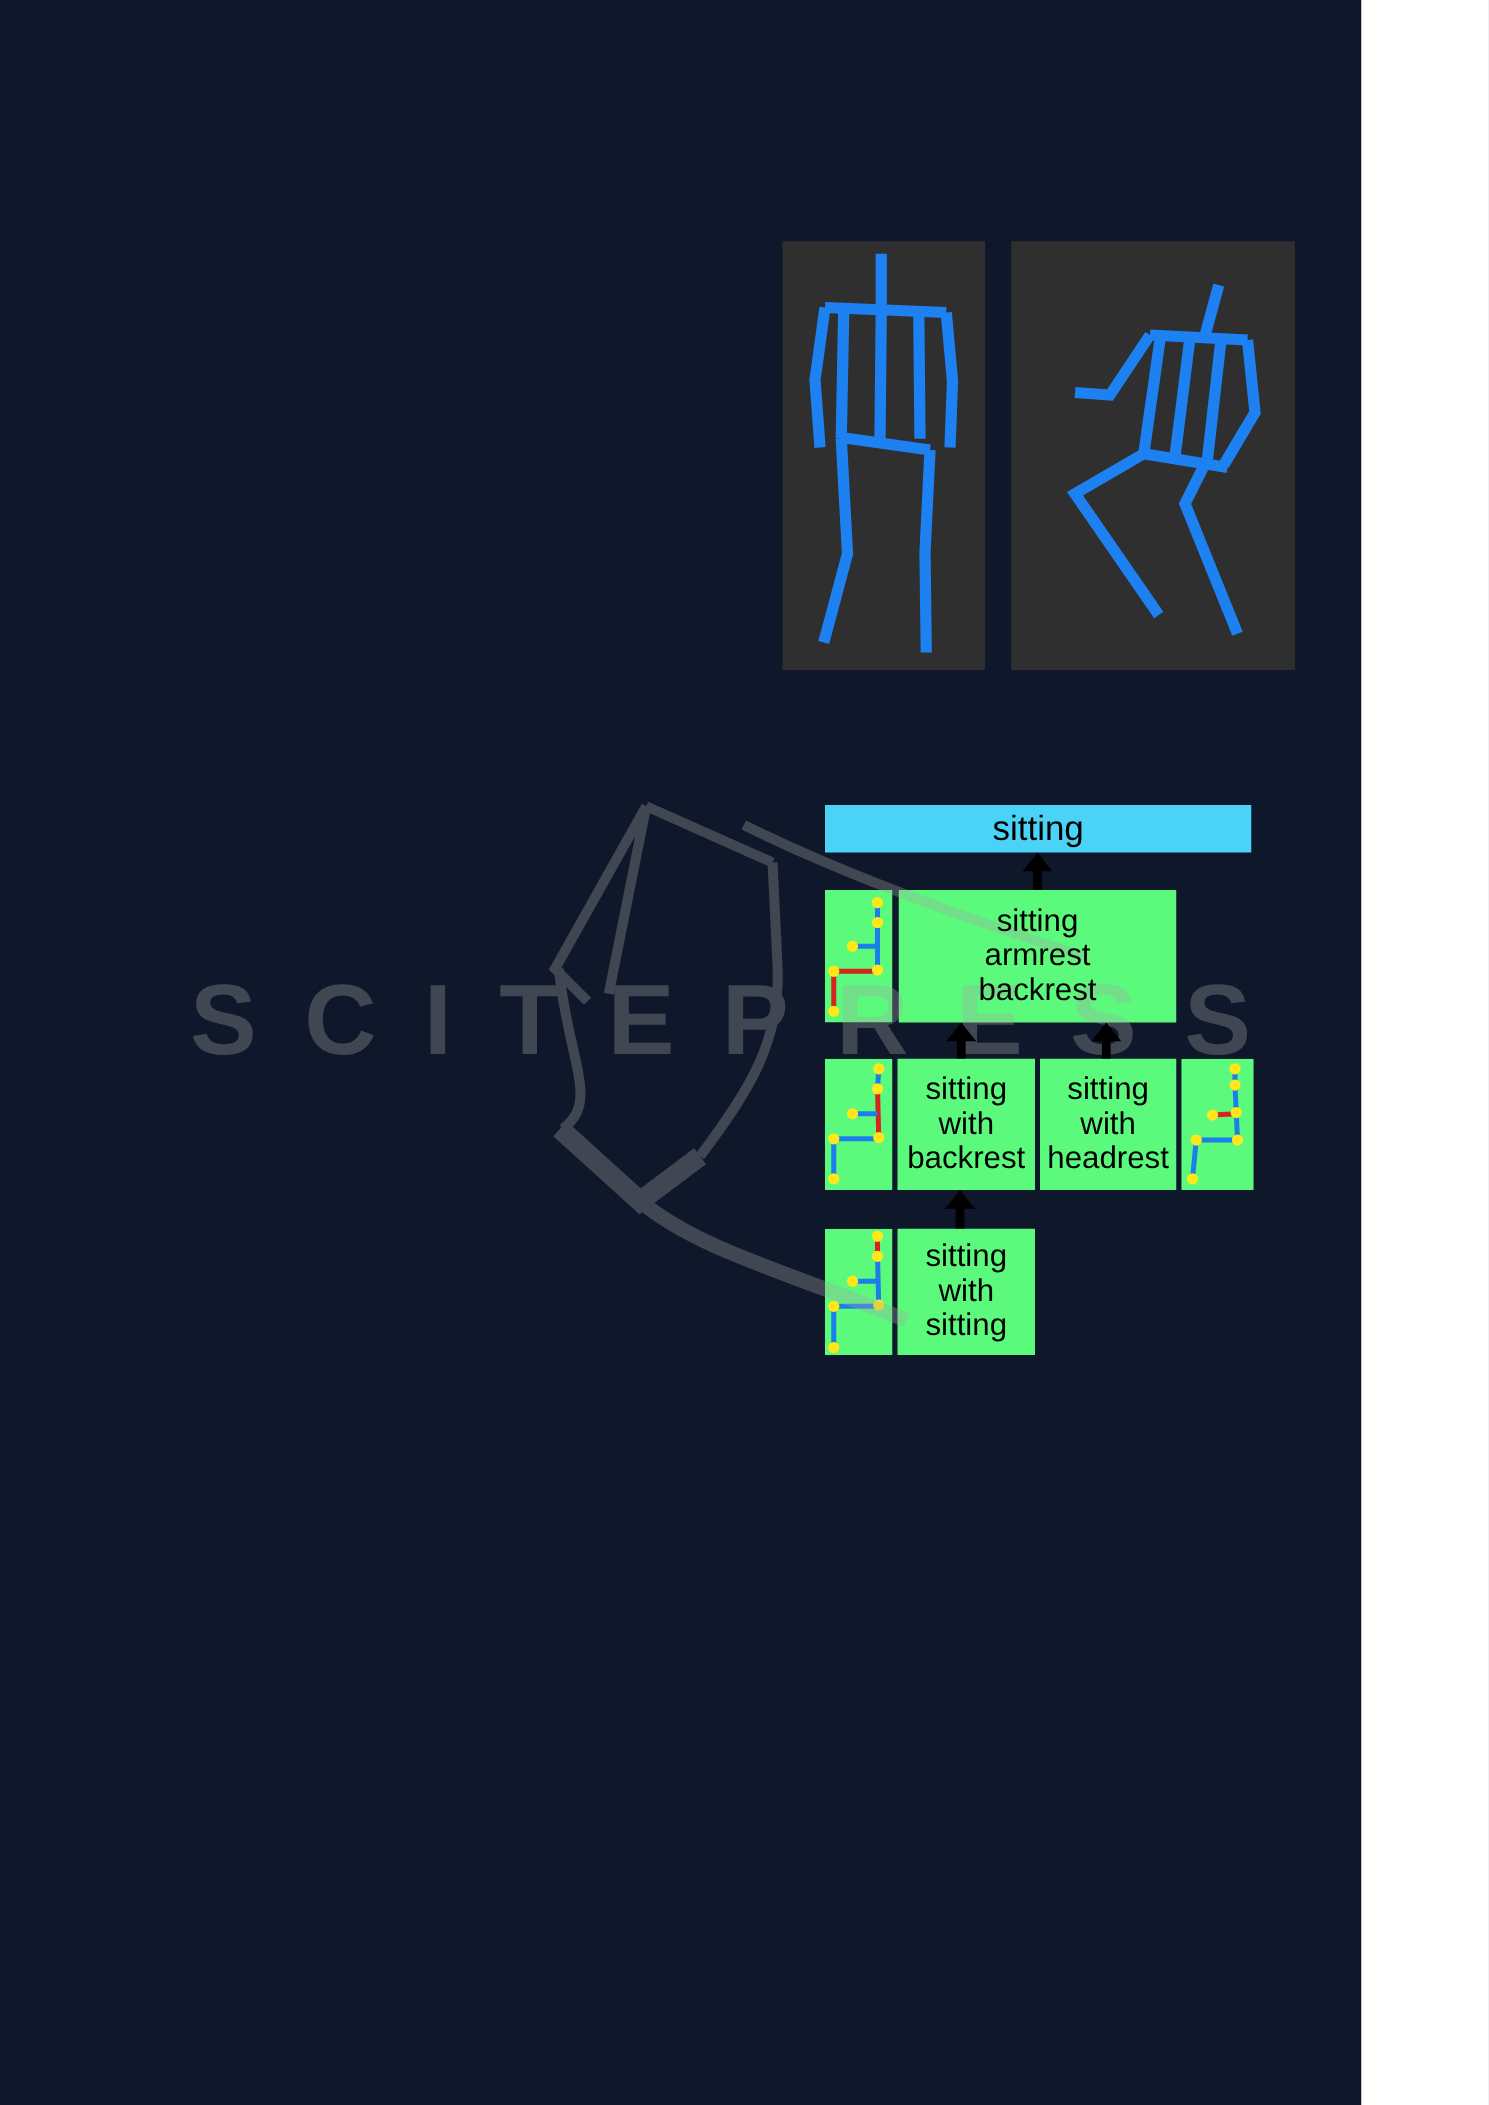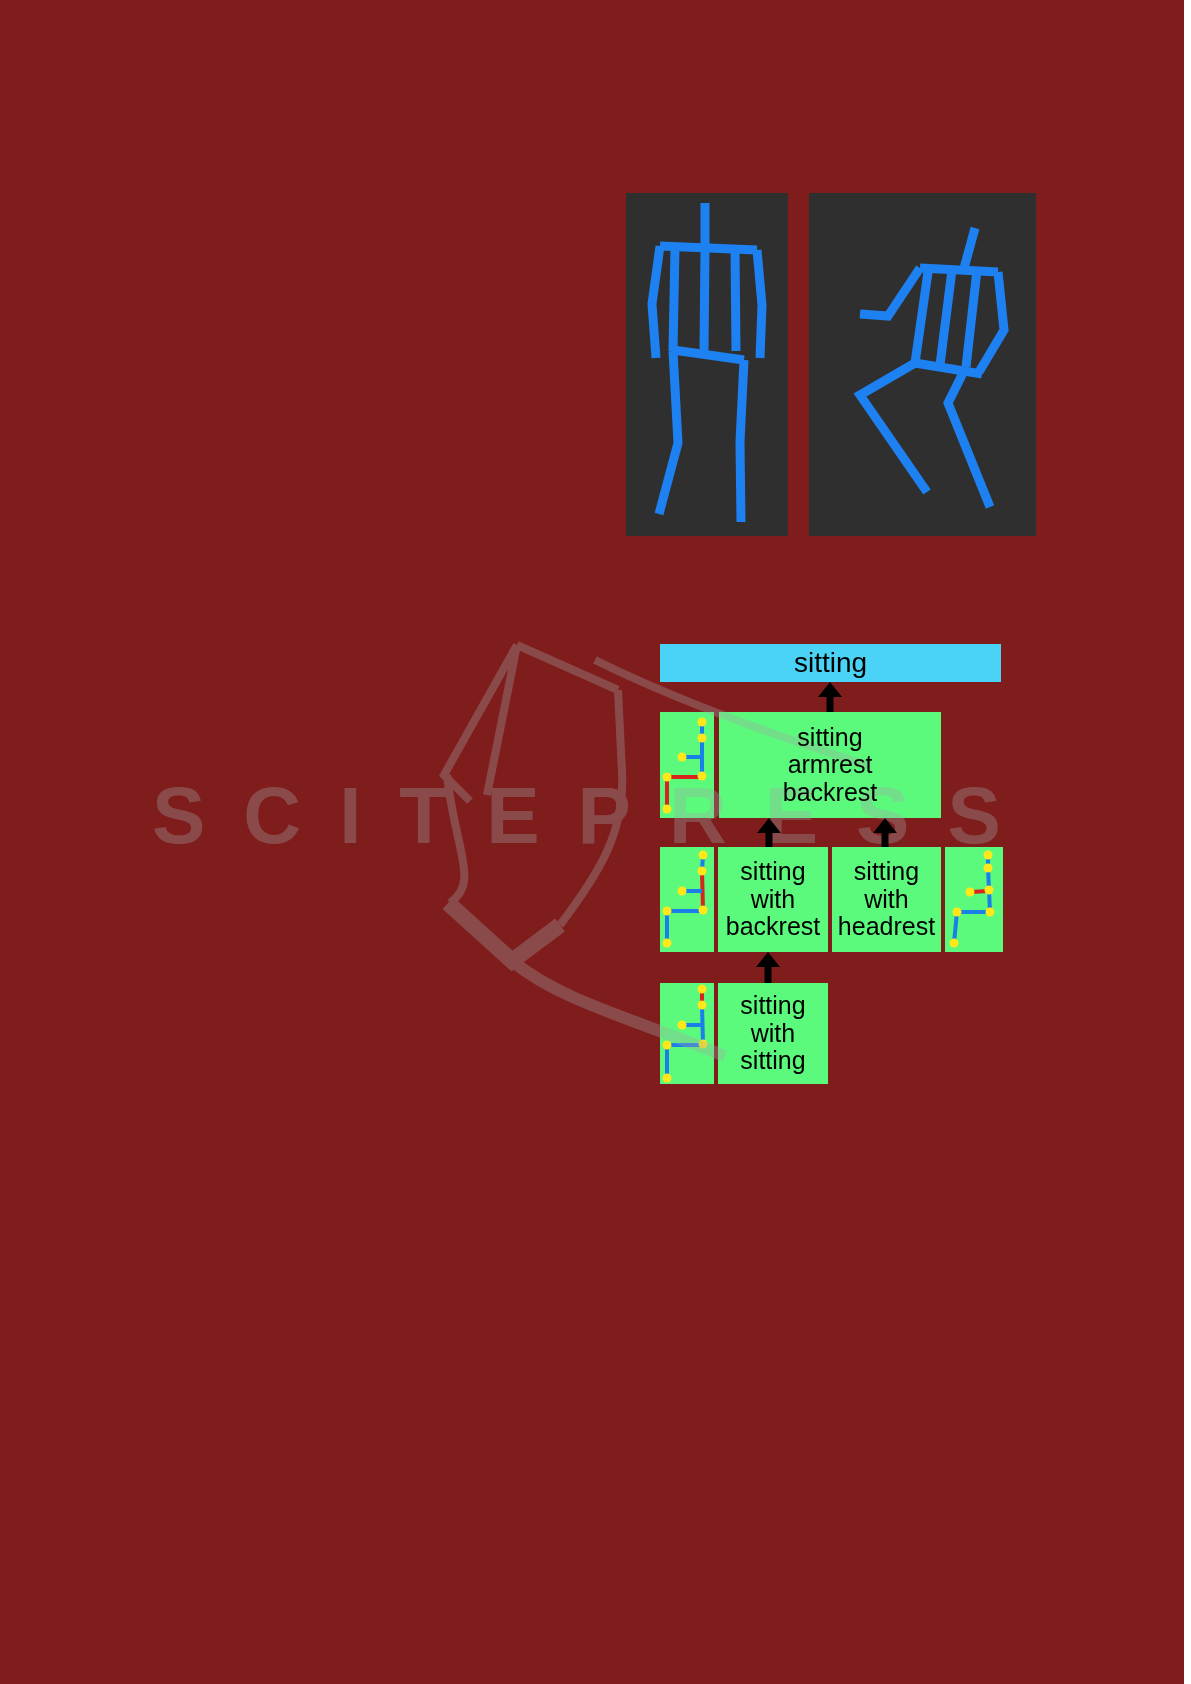--- a/index.html
+++ b/index.html
@@ -1,17 +1,17 @@
 <!DOCTYPE html>
 <html><head>
 <meta charset="utf-8">
 <style>
   html,body{margin:0;padding:0;background:#ffffff;}
   .page{
-    position:relative;width:1184px;height:1684px;background:#7f1d1d;overflow:hidden;
+    position:relative;width:1089px;height:1684px;background:#0f172a;overflow:hidden;
     font-family:"Liberation Sans", sans-serif;
   }
   .pose-panel{position:absolute;background:#2f2f2f;}
   .pose-panel svg{display:block;}
   .node{position:absolute;display:flex;flex-direction:column;align-items:center;justify-content:center;}
   .node .line{position:relative;z-index:9;color:#000;font-size:25px;line-height:27.5px;white-space:nowrap;}
   .root-bar{position:absolute;display:flex;align-items:center;justify-content:center;}
   .root-bar .line{position:relative;z-index:9;color:#000;font-size:28px;line-height:30px;}
   .thumb{position:absolute;}
   .thumb svg{display:block;}

